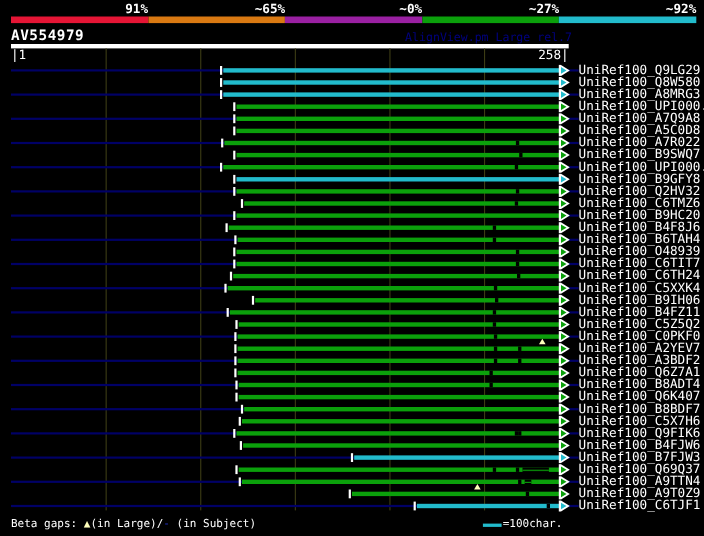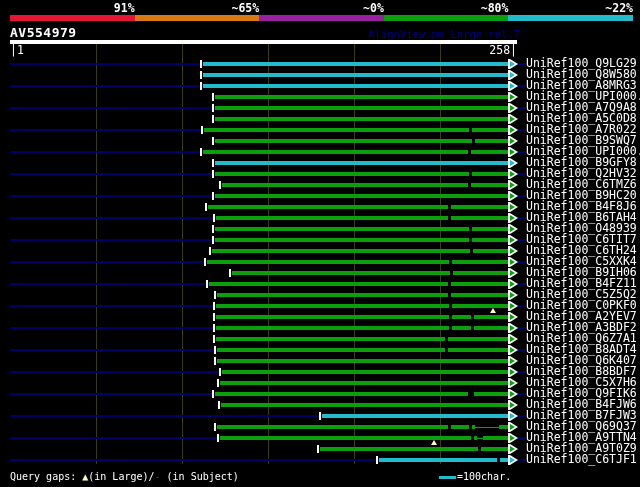--- a/index.html
+++ b/index.html
@@ -39,22 +39,22 @@
     font-size:10px; line-height:12px;
   }
 </style>
 </head>
 <body>
 
 <div id="scale-labels">
     <span style="right: 505.4px;">91%</span>
     <span style="right: 380.8px;">~65%</span>
     <span style="right: 256.2px;">~0%</span>
-    <span style="right: 131.6px;">~80%</span>
-    <span style="right: 7px;">~22%</span>
+    <span style="right: 131.6px;">~27%</span>
+    <span style="right: 7px;">~92%</span>
   </div>
 <div id="scale-bar">
     <div style="background: rgb(229, 21, 53);"></div>
     <div style="background: rgb(217, 121, 18);"></div>
     <div style="background: rgb(154, 32, 162);"></div>
     <div style="background: rgb(11, 160, 11);"></div>
     <div style="background: rgb(34, 187, 204);"></div>
   </div>
 
 <div id="title">AV554979</div>
@@ -340,15 +340,15 @@
     <div style="position: absolute; left: 10px; top: 459px; width: 516px; height: 2px; background: rgb(0, 0, 102);"></div>
     <div style="position: absolute; left: 375.6px; top: 456px; width: 2px; height: 8px; background: rgb(255, 255, 255);"></div>
     <div style="position: absolute; left: 378.6px; top: 458px; width: 131.4px; height: 4px; background: rgb(34, 187, 204);"></div>
     <div style="position: absolute; left: 497.1px; top: 458px; width: 3px; height: 4px; background: rgb(0, 0, 0);"></div>
     <div style="position: absolute; left: 508px; top: 455px; width: 2px; height: 10px; background: rgb(255, 255, 255);"></div>
     <div style="position: absolute; left: 510px; top: 455px; width: 0px; height: 0px; border-top: 5px solid transparent; border-bottom: 5px solid transparent; border-left: 8px solid rgb(255, 255, 255);"></div>
     <div style="position: absolute; left: 510px; top: 457px; width: 0px; height: 0px; border-top: 3px solid transparent; border-bottom: 3px solid transparent; border-left: 5px solid rgb(34, 187, 204);"></div>
     <div style="position: absolute; left: 526px; top: 454px; height: 11px; color: rgb(255, 255, 255); font: 11.5px / 11px &quot;DejaVu Sans Mono&quot;, monospace; white-space: pre;">UniRef100_C6TJF1</div>
   </div>
 
-<div id="legend"><span>Query gaps: </span><span id="lg-q" style="color: rgb(255, 255, 187);">▲</span><span>(in Large)/</span><span id="lg-s" style="color: rgb(34, 51, 204);">-</span><span> (in Subject)</span></div>
+<div id="legend"><span>Beta gaps: </span><span id="lg-q" style="color: rgb(255, 255, 187);">▲</span><span>(in Large)/</span><span id="lg-s" style="color: rgb(34, 51, 204);">-</span><span> (in Subject)</span></div>
 <div id="legend-chip" style="background: rgb(34, 187, 204);"></div>
 <div id="legend-chip-label">=100char.</div>
 
 </body></html>

